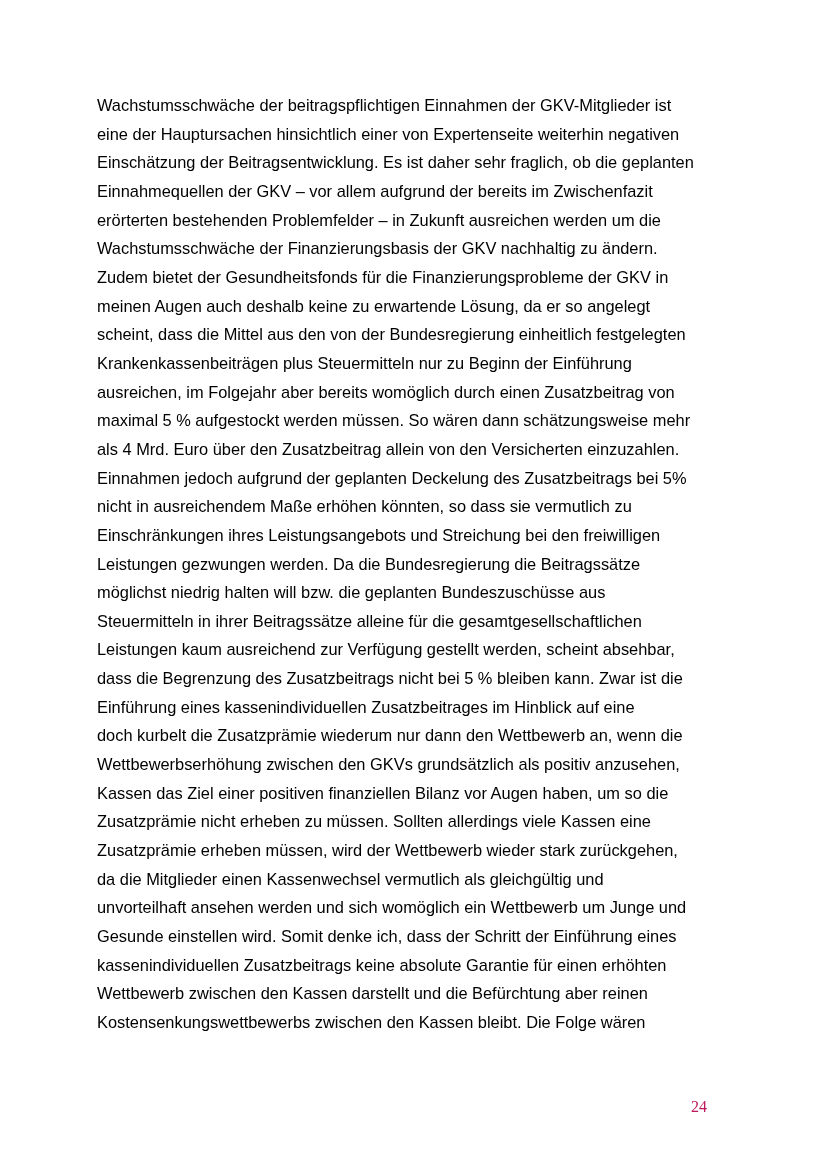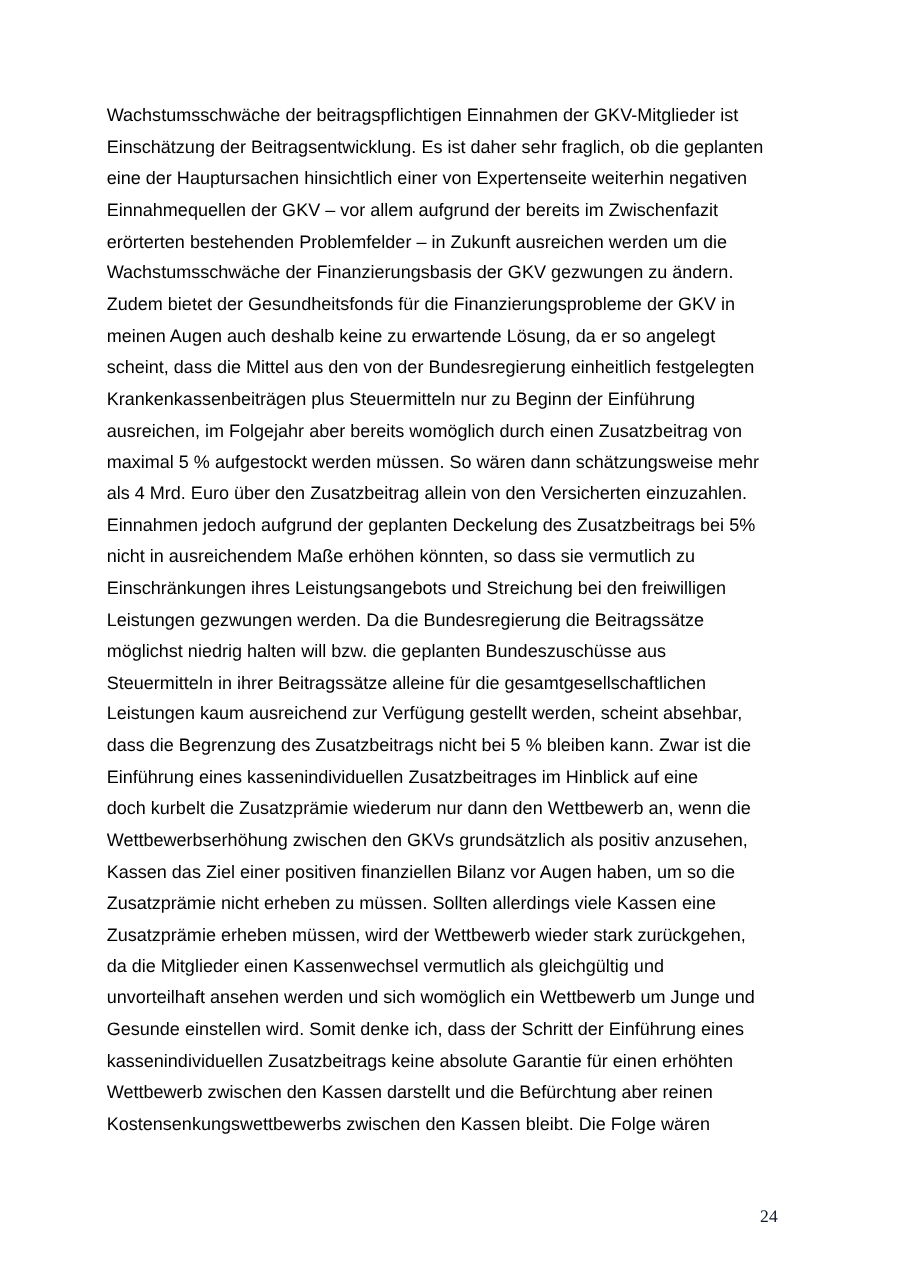--- a/index.html
+++ b/index.html
@@ -29,34 +29,34 @@
   .text-line {
     white-space: pre;
   }
   .page-number {
     position: absolute;
     left: 691px;
     top: 1098px;
     font-family: "Liberation Serif", serif;
     font-size: 16px;
     line-height: 18px;
-    color: #0f172a;
+    color: #be185d;
   }
 </style>
 </head>
 <body>
 
 <div class="page">
   <div class="body-text">
       <div class="text-line">Wachstumsschwäche der beitragspflichtigen Einnahmen der GKV-Mitglieder ist</div>
+      <div class="text-line">eine der Hauptursachen hinsichtlich einer von Expertenseite weiterhin negativen</div>
       <div class="text-line">Einschätzung der Beitragsentwicklung. Es ist daher sehr fraglich, ob die geplanten</div>
-      <div class="text-line">eine der Hauptursachen hinsichtlich einer von Expertenseite weiterhin negativen</div>
       <div class="text-line">Einnahmequellen der GKV – vor allem aufgrund der bereits im Zwischenfazit</div>
       <div class="text-line">erörterten bestehenden Problemfelder – in Zukunft ausreichen werden um die</div>
-      <div class="text-line">Wachstumsschwäche der Finanzierungsbasis der GKV gezwungen zu ändern.</div>
+      <div class="text-line">Wachstumsschwäche der Finanzierungsbasis der GKV nachhaltig zu ändern.</div>
       <div class="text-line">Zudem bietet der Gesundheitsfonds für die Finanzierungsprobleme der GKV in</div>
       <div class="text-line">meinen Augen auch deshalb keine zu erwartende Lösung, da er so angelegt</div>
       <div class="text-line">scheint, dass die Mittel aus den von der Bundesregierung einheitlich festgelegten</div>
       <div class="text-line">Krankenkassenbeiträgen plus Steuermitteln nur zu Beginn der Einführung</div>
       <div class="text-line">ausreichen, im Folgejahr aber bereits womöglich durch einen Zusatzbeitrag von</div>
       <div class="text-line">maximal 5 % aufgestockt werden müssen. So wären dann schätzungsweise mehr</div>
       <div class="text-line">als 4 Mrd. Euro über den Zusatzbeitrag allein von den Versicherten einzuzahlen.</div>
       <div class="text-line">Einnahmen jedoch aufgrund der geplanten Deckelung des Zusatzbeitrags bei 5%</div>
       <div class="text-line">nicht in ausreichendem Maße erhöhen könnten, so dass sie vermutlich zu</div>
       <div class="text-line">Einschränkungen ihres Leistungsangebots und Streichung bei den freiwilligen</div>

